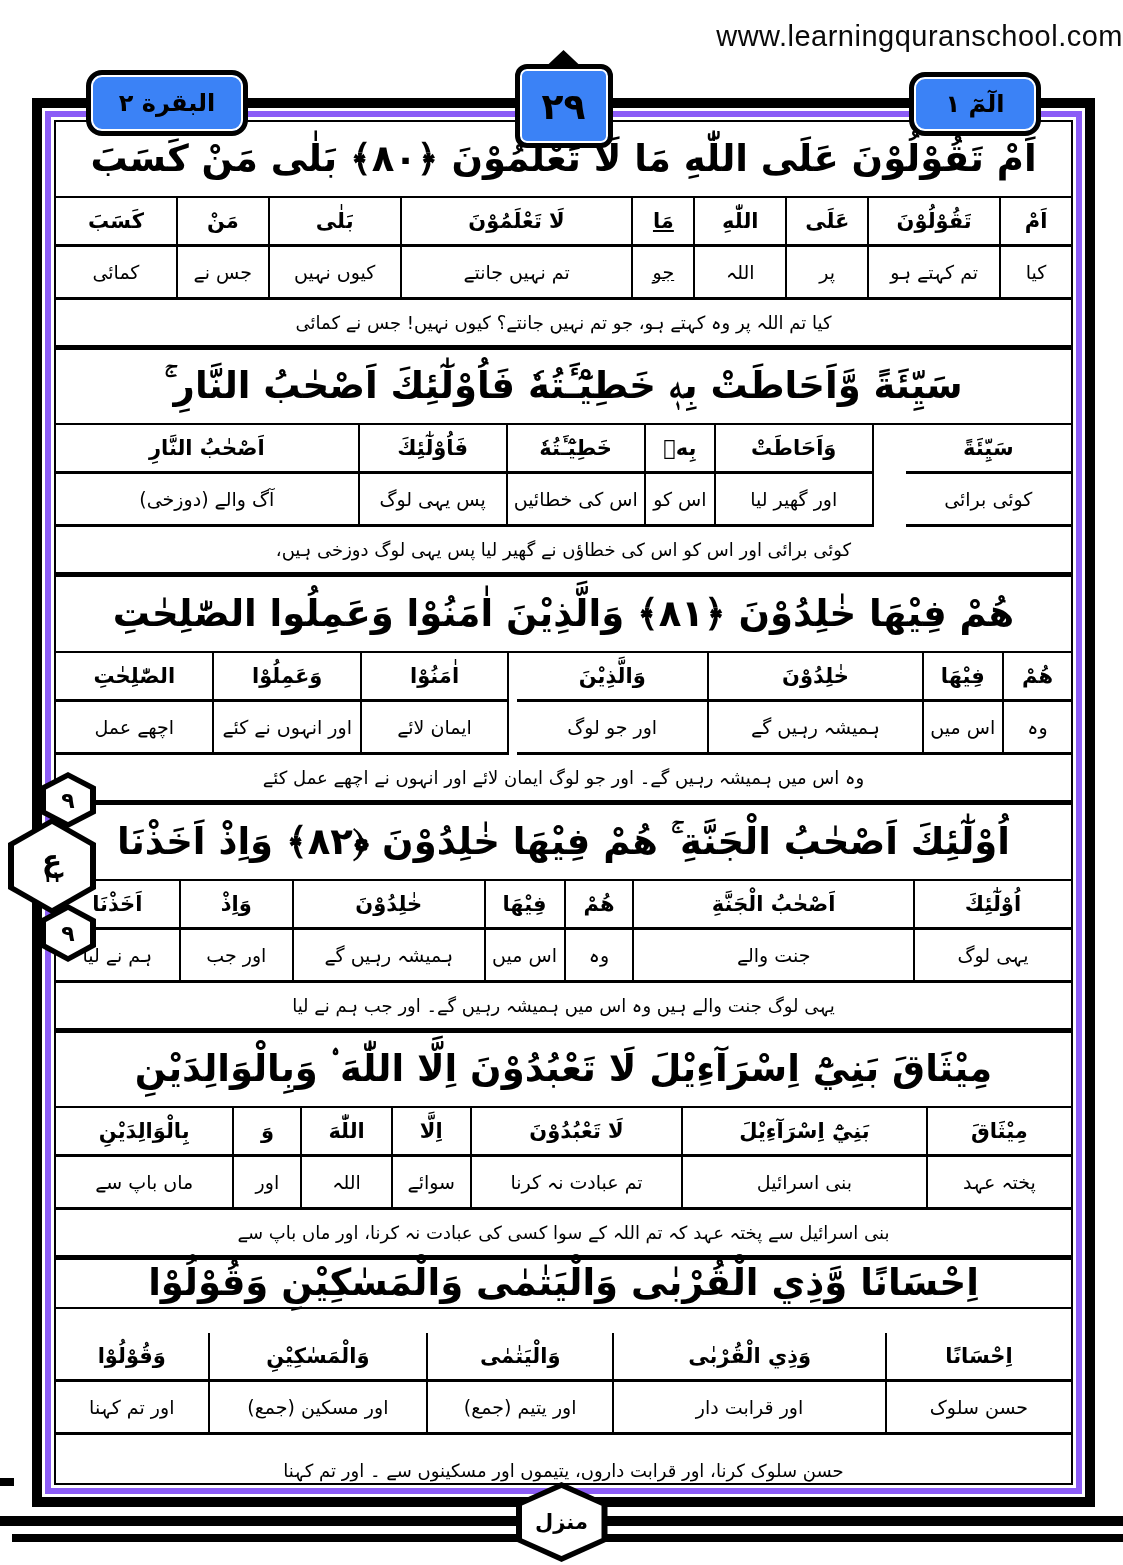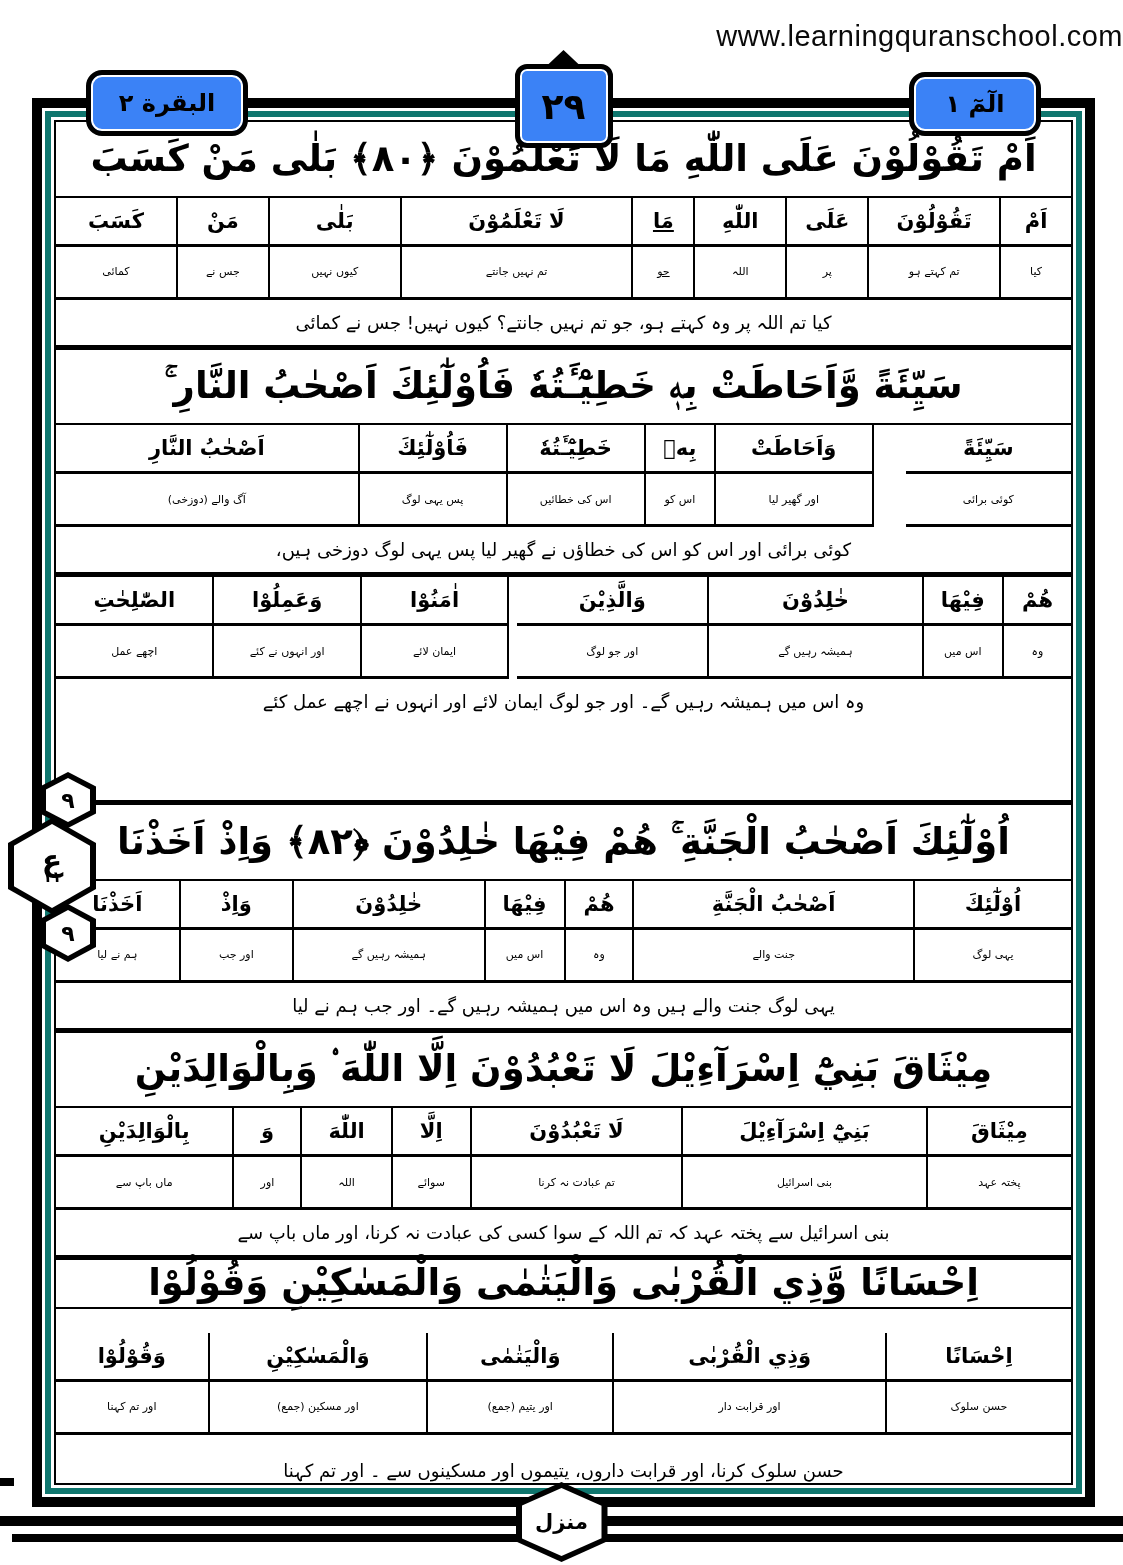--- a/index.html
+++ b/index.html
@@ -9,21 +9,21 @@
     -webkit-font-smoothing:none;
   }
   
   .site-url{
     position:absolute;top:20px;left:0;width:100%;text-align:right;
     font-family:"Liberation Sans","DejaVu Sans",sans-serif;
     font-size:29px;font-weight:500;letter-spacing:.5px;color:#0a0a0a;direction:ltr;
   }
   
   .page-frame{position:absolute;left:32px;right:28px;top:98px;bottom:58px;border:10px solid #000;background:#fff;}
-  .frame-mid{position:absolute;inset:3px;border:6px solid #0f766e;}
+  .frame-mid{position:absolute;inset:3px;border:6px solid #8b5cf6;}
   .frame-inner{position:absolute;inset:3px;border:2px solid #000;display:flex;flex-direction:column;overflow:hidden;}
   
   .plaque{
     position:absolute;background:#3b82f6;border:5px solid #000;border-radius:16px;
     display:flex;align-items:center;justify-content:center;z-index:6;
     font-weight:bold;box-shadow:0 0 0 2px #fff inset;
   }
   .plaque-surah{left:44px;top:-38px;width:152px;height:56px;font-size:24px;}
   .plaque-page{left:50%;transform:translateX(-50%);top:-44px;width:88px;height:74px;font-size:36px;border-radius:12px;}
   .plaque-page::before{
@@ -44,21 +44,21 @@
   .word-table{display:flex;flex-direction:row;border-bottom:0;}
   .word-col{display:flex;flex-direction:column;border-left:2px solid #000;min-width:0;}
   .word-col:last-child{border-left:none;}
   .word-col .ar{
     height:46px;display:flex;align-items:center;justify-content:center;
     font-size:21px;font-weight:bold;border-bottom:3px solid #000;
     padding:0 4px;white-space:nowrap;overflow:hidden;
   }
   .word-col .ur{
     height:50px;display:flex;align-items:center;justify-content:center;
-    font-size:11px;border-bottom:3px solid #000;
+    font-size:19px;border-bottom:3px solid #000;
     padding:0 3px;white-space:nowrap;overflow:hidden;
   }
   .translation-line{
     height:45px;display:flex;align-items:center;justify-content:center;
     font-size:18px;padding:0 18px;white-space:nowrap;
   }
   
   .hexwrap{position:absolute;z-index:7;}
   .hex{position:relative;background:#000;clip-path:polygon(50% 0,100% 26%,100% 74%,50% 100%,0 74%,0 26%);display:flex;align-items:center;justify-content:center;}
   .hex-in{position:absolute;inset:6px;background:#fff;clip-path:polygon(50% 0,100% 26%,100% 74%,50% 100%,0 74%,0 26%);display:flex;flex-direction:column;align-items:center;justify-content:center;font-weight:bold;}
@@ -163,20 +163,21 @@
                 <div class="ur">پس یہی لوگ</div>
               </div>
               <div class="word-col" style="flex: 31 1 0px;">
                 <div class="ar">اَصْحٰبُ النَّارِ</div>
                 <div class="ur">آگ والے (دوزخی)</div>
               </div>
             </div>
     <div class="translation-line" dir="rtl">کوئی برائی اور اس کو اس کی خطاؤں نے گھیر لیا پس یہی لوگ دوزخی ہیں،</div>
   </section>
           <section class="section">
+    <div class="verse-line" dir="rtl">هُمْ فِيْهَا خٰلِدُوْنَ ﴿٨١﴾ وَالَّذِيْنَ اٰمَنُوْا وَعَمِلُوا الصّٰلِحٰتِ</div>
     <div class="word-table" dir="rtl">
               <div class="word-col" style="flex: 6 1 0px;">
                 <div class="ar">هُمْ</div>
                 <div class="ur">وہ</div>
               </div>
               <div class="word-col" style="flex: 7 1 0px;">
                 <div class="ar">فِيْهَا</div>
                 <div class="ur">اس میں</div>
               </div>
               <div class="word-col" style="flex: 19 1 0px;">

